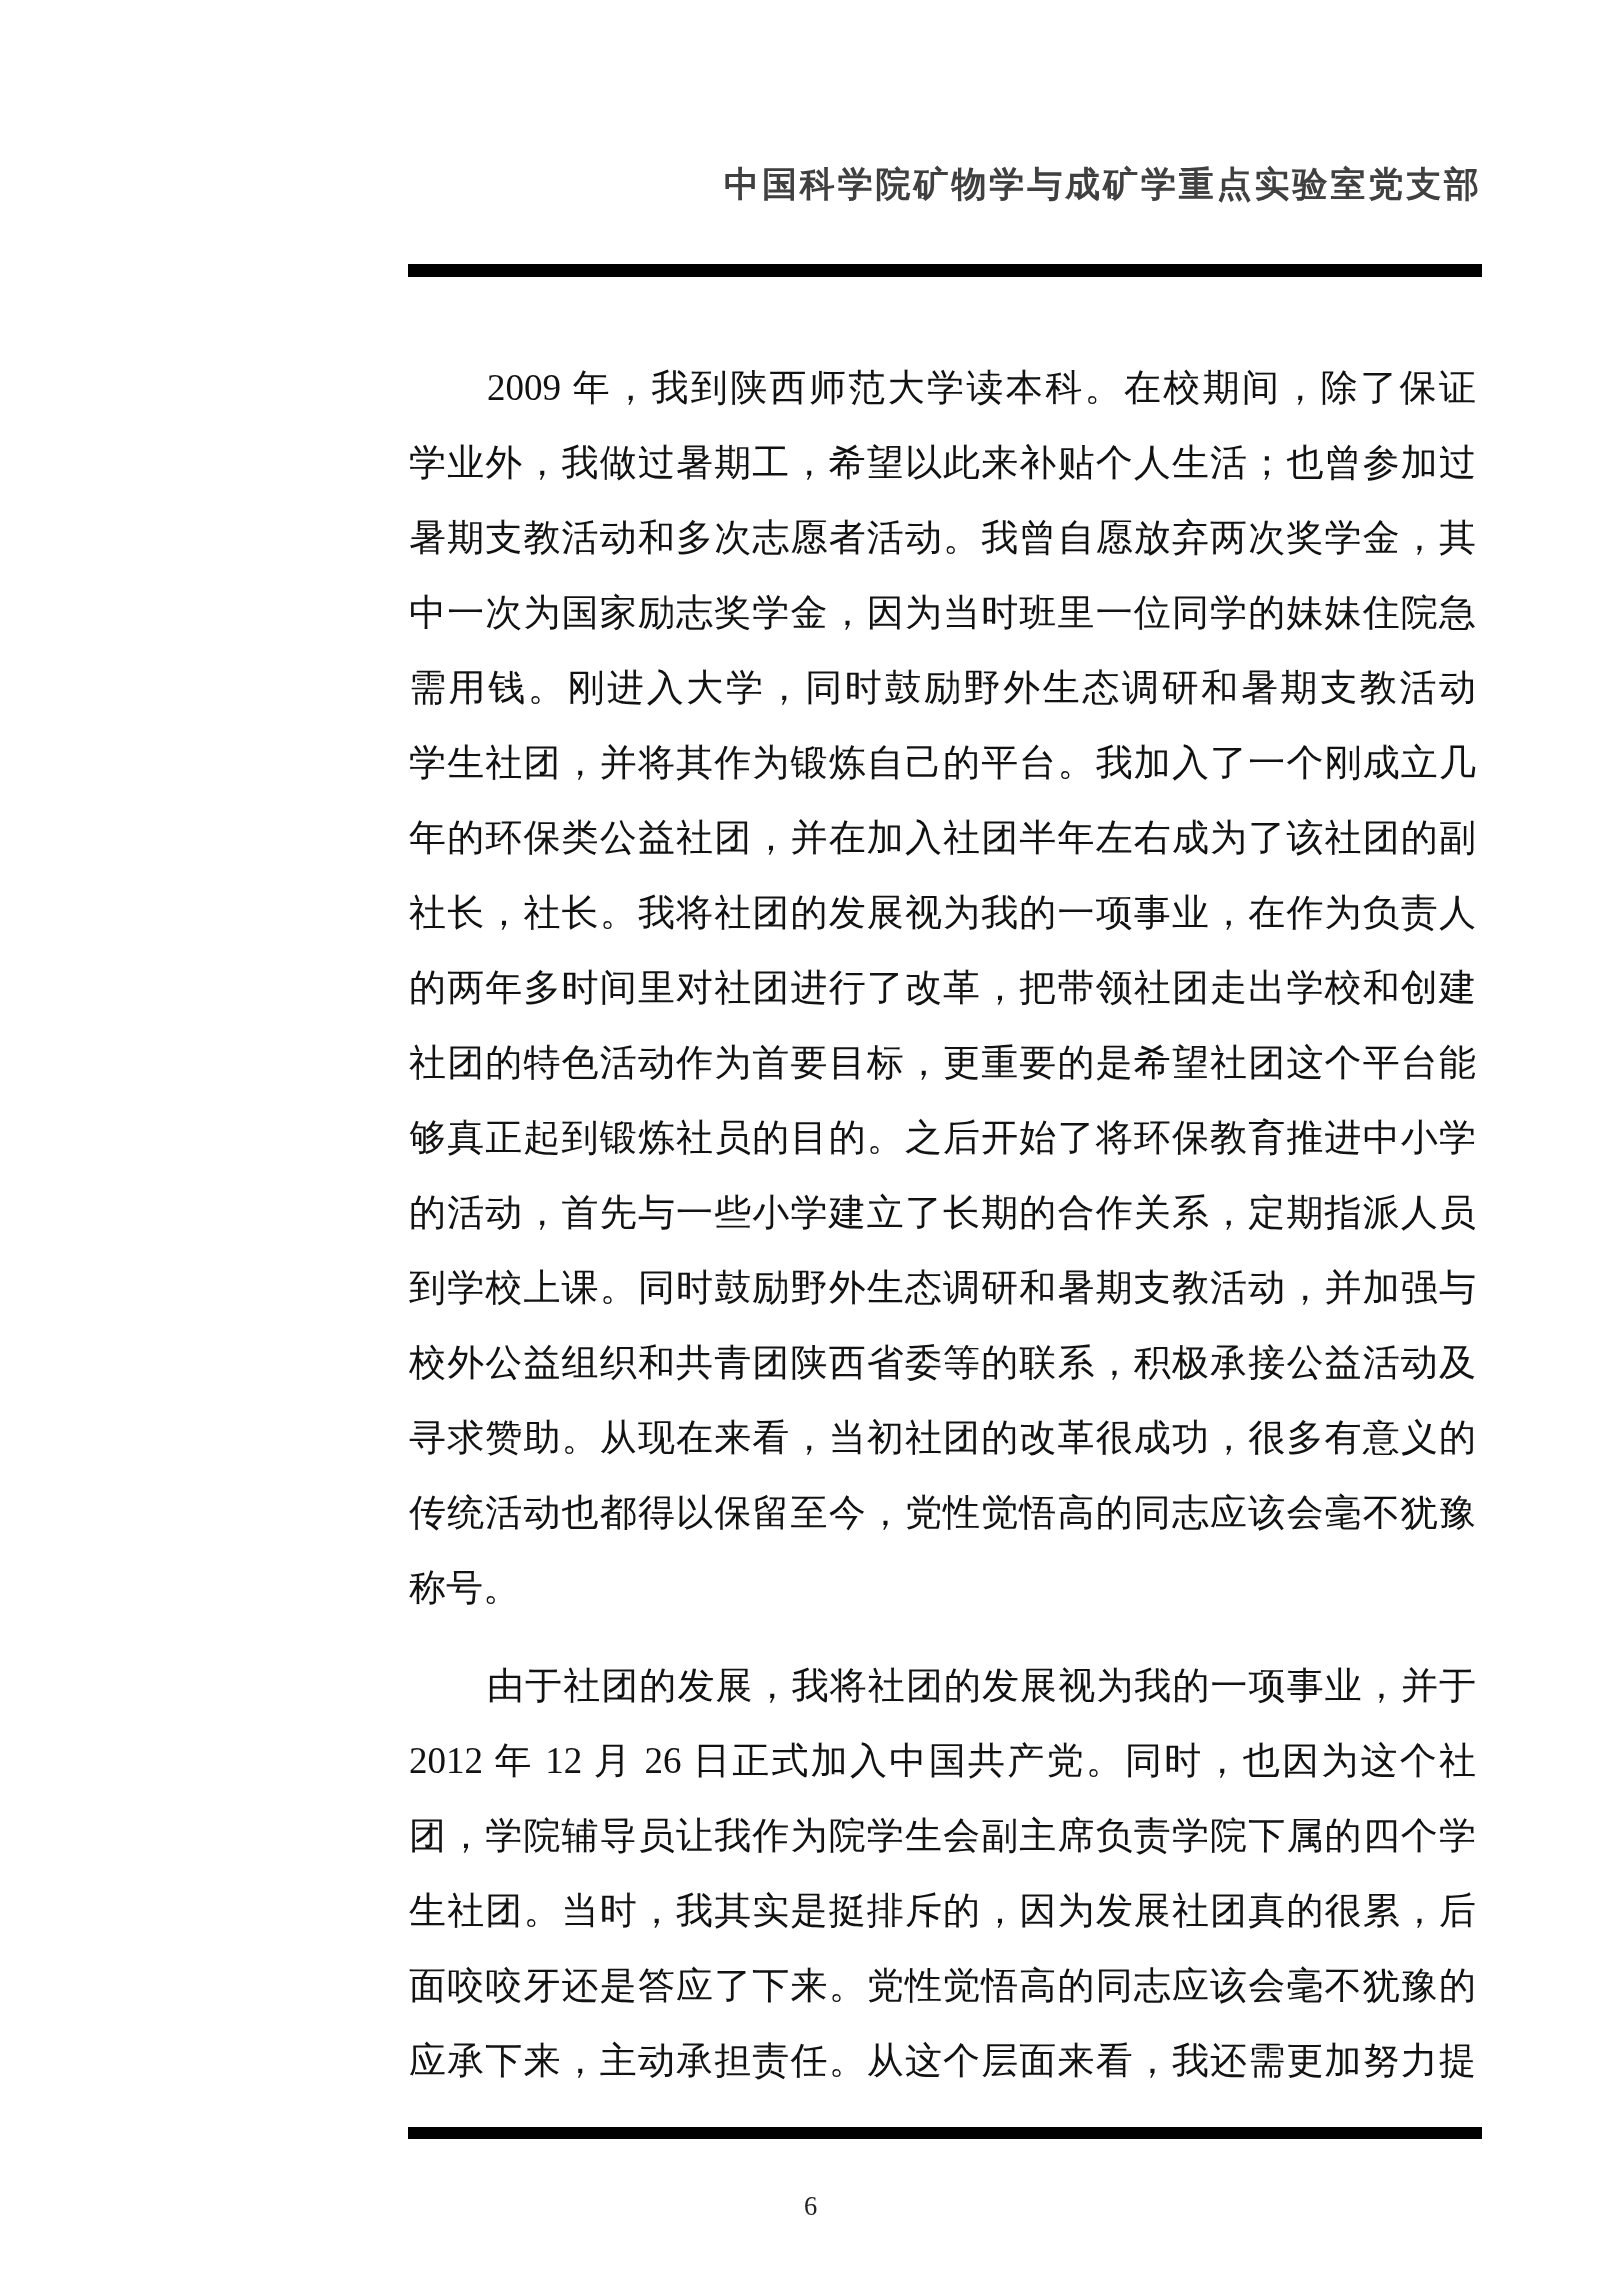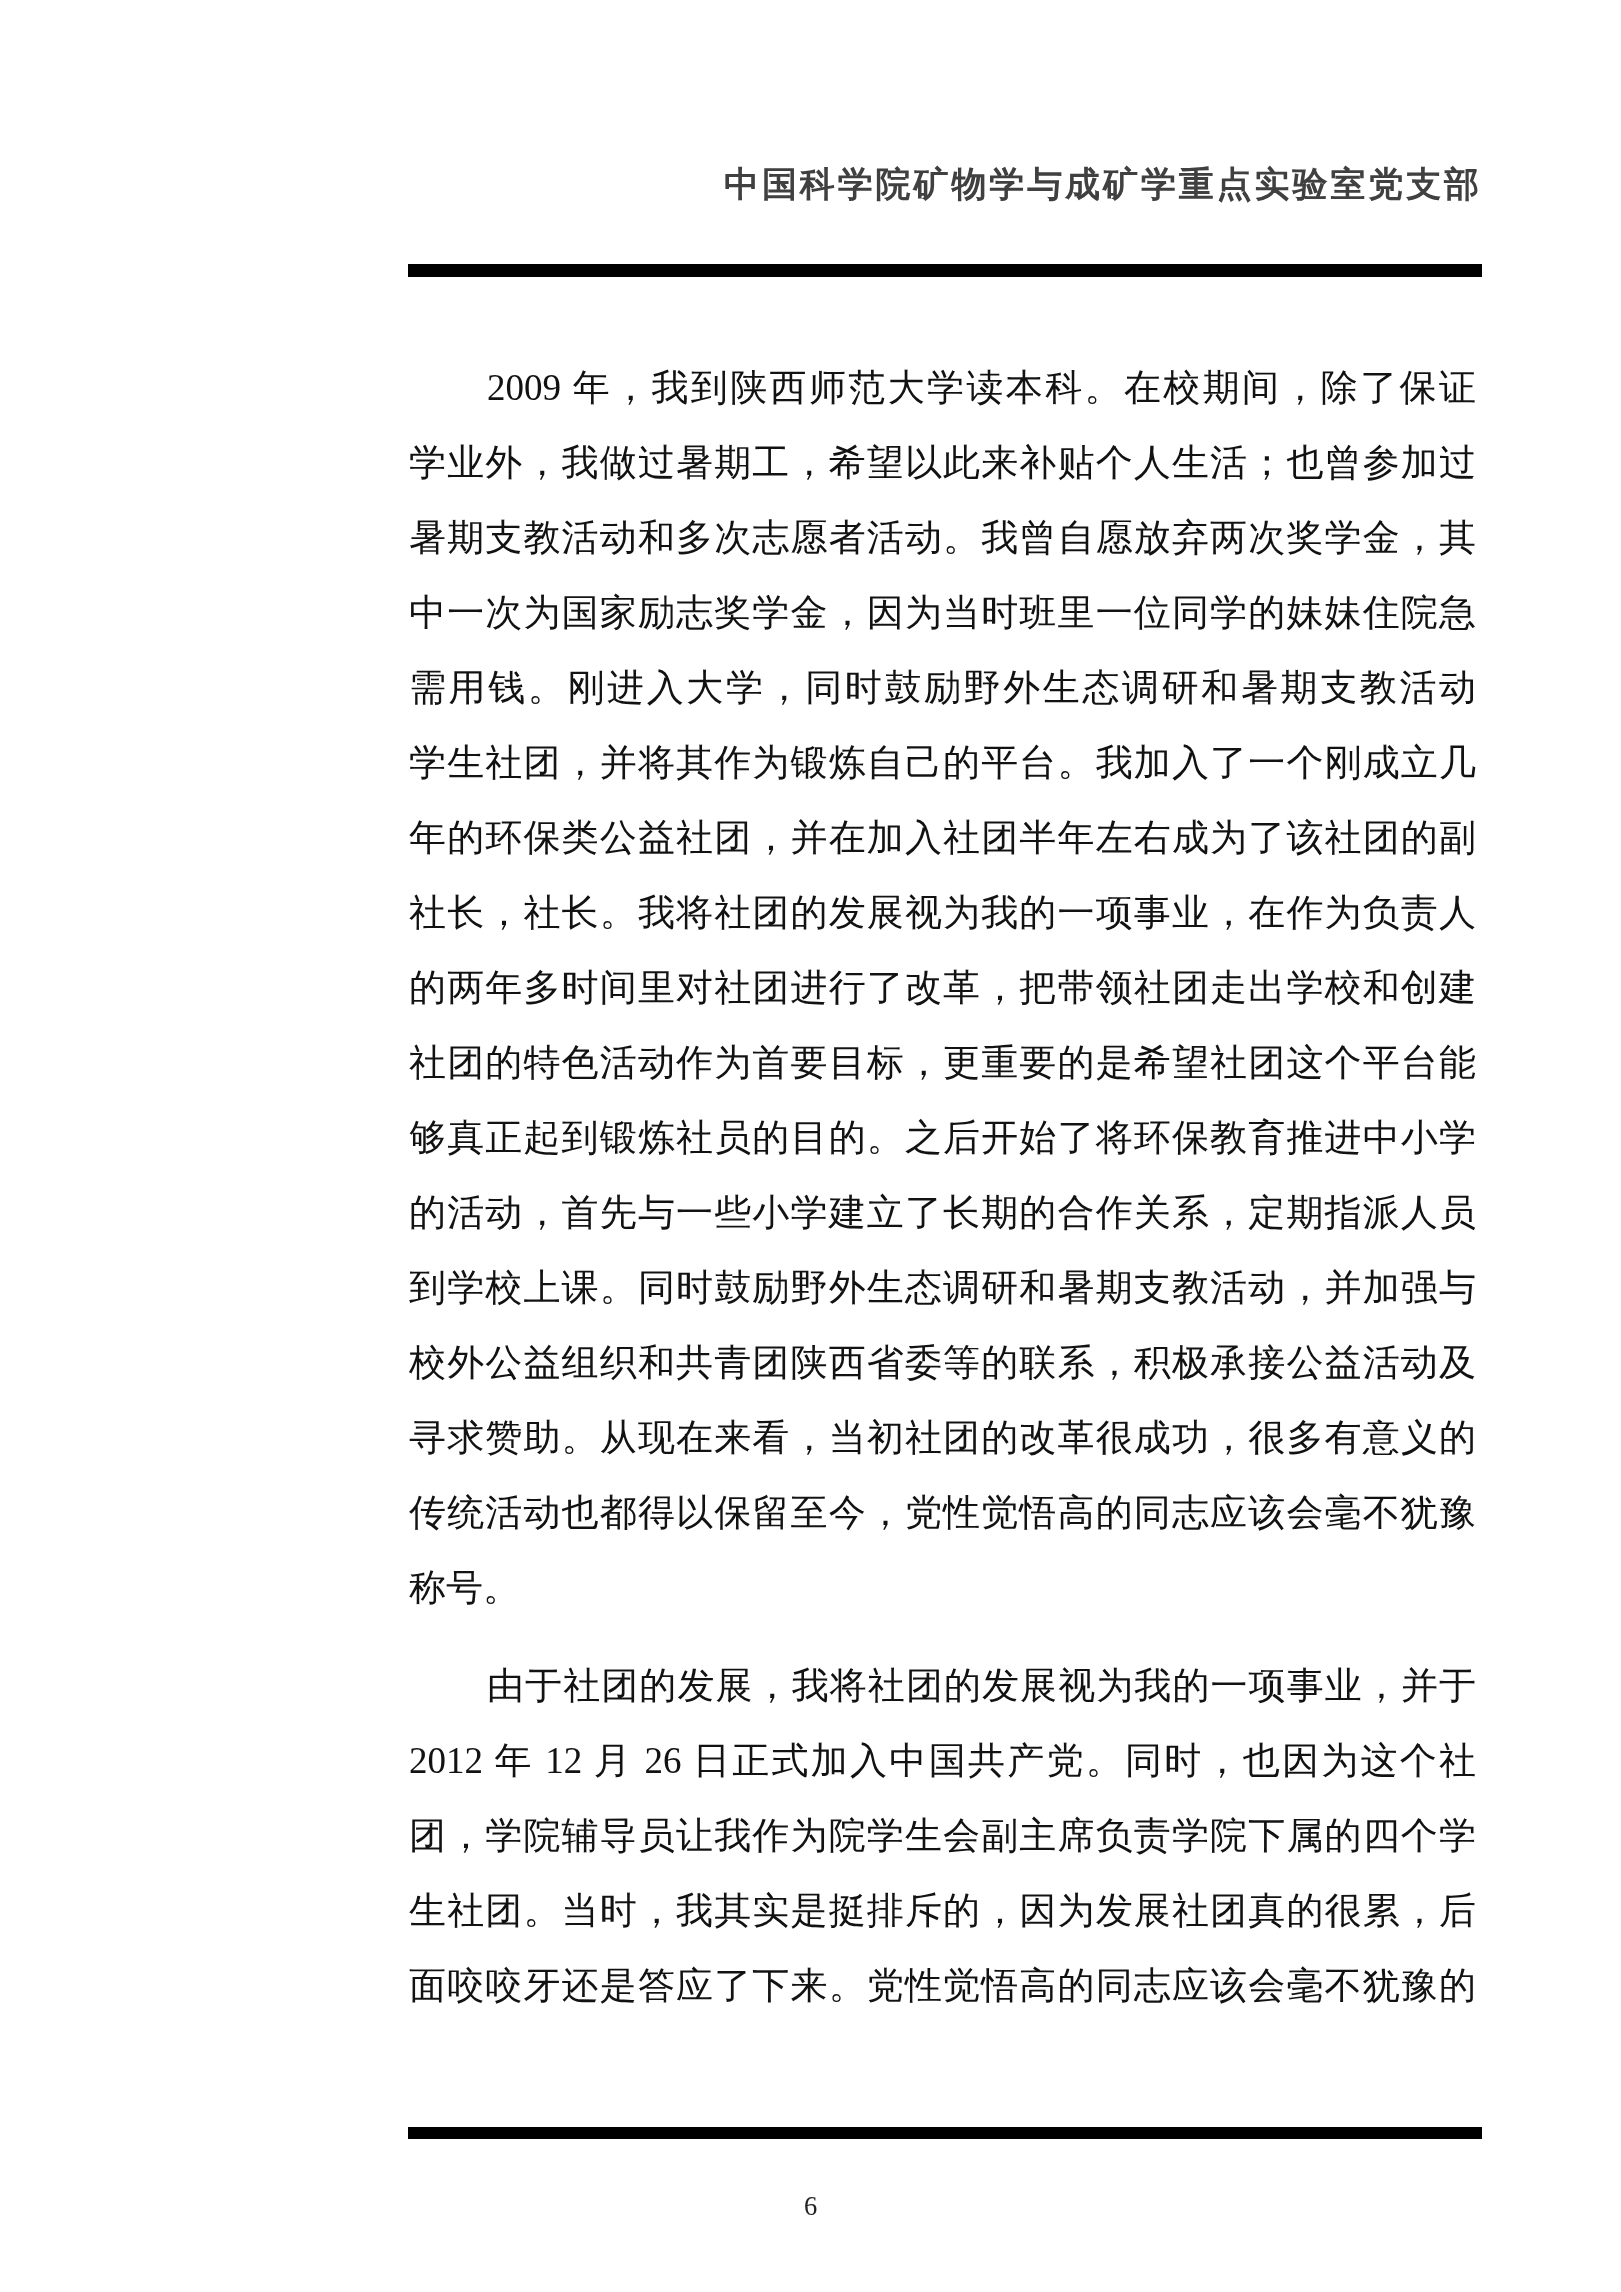--- a/index.html
+++ b/index.html
@@ -101,20 +101,21 @@
         <div class="line">寻求赞助。从现在来看，当初社团的改革很成功，很多有意义的</div>
         <div class="line">传统活动也都得以保留至今，党性觉悟高的同志应该会毫不犹豫的</div>
         <div class="line no-justify">称号。</div>
       </div>
       <div class="para">
         <div class="line indent">由于社团的发展，我将社团的发展视为我的一项事业，并于</div>
         <div class="line">2012 年 12 月 26 日正式加入中国共产党。同时，也因为这个社</div>
         <div class="line">团，学院辅导员让我作为院学生会副主席负责学院下属的四个学</div>
         <div class="line">生社团。当时，我其实是挺排斥的，因为发展社团真的很累，后</div>
         <div class="line">面咬咬牙还是答应了下来。党性觉悟高的同志应该会毫不犹豫的</div>
+        <div class="line">应承下来，主动承担责任。从这个层面来看，我还需更加努力提</div>
       </div>
     </div>
 
   <div class="footer-rule"></div>
 
   <div class="page-number">6</div>
 
 </div>
 
 

